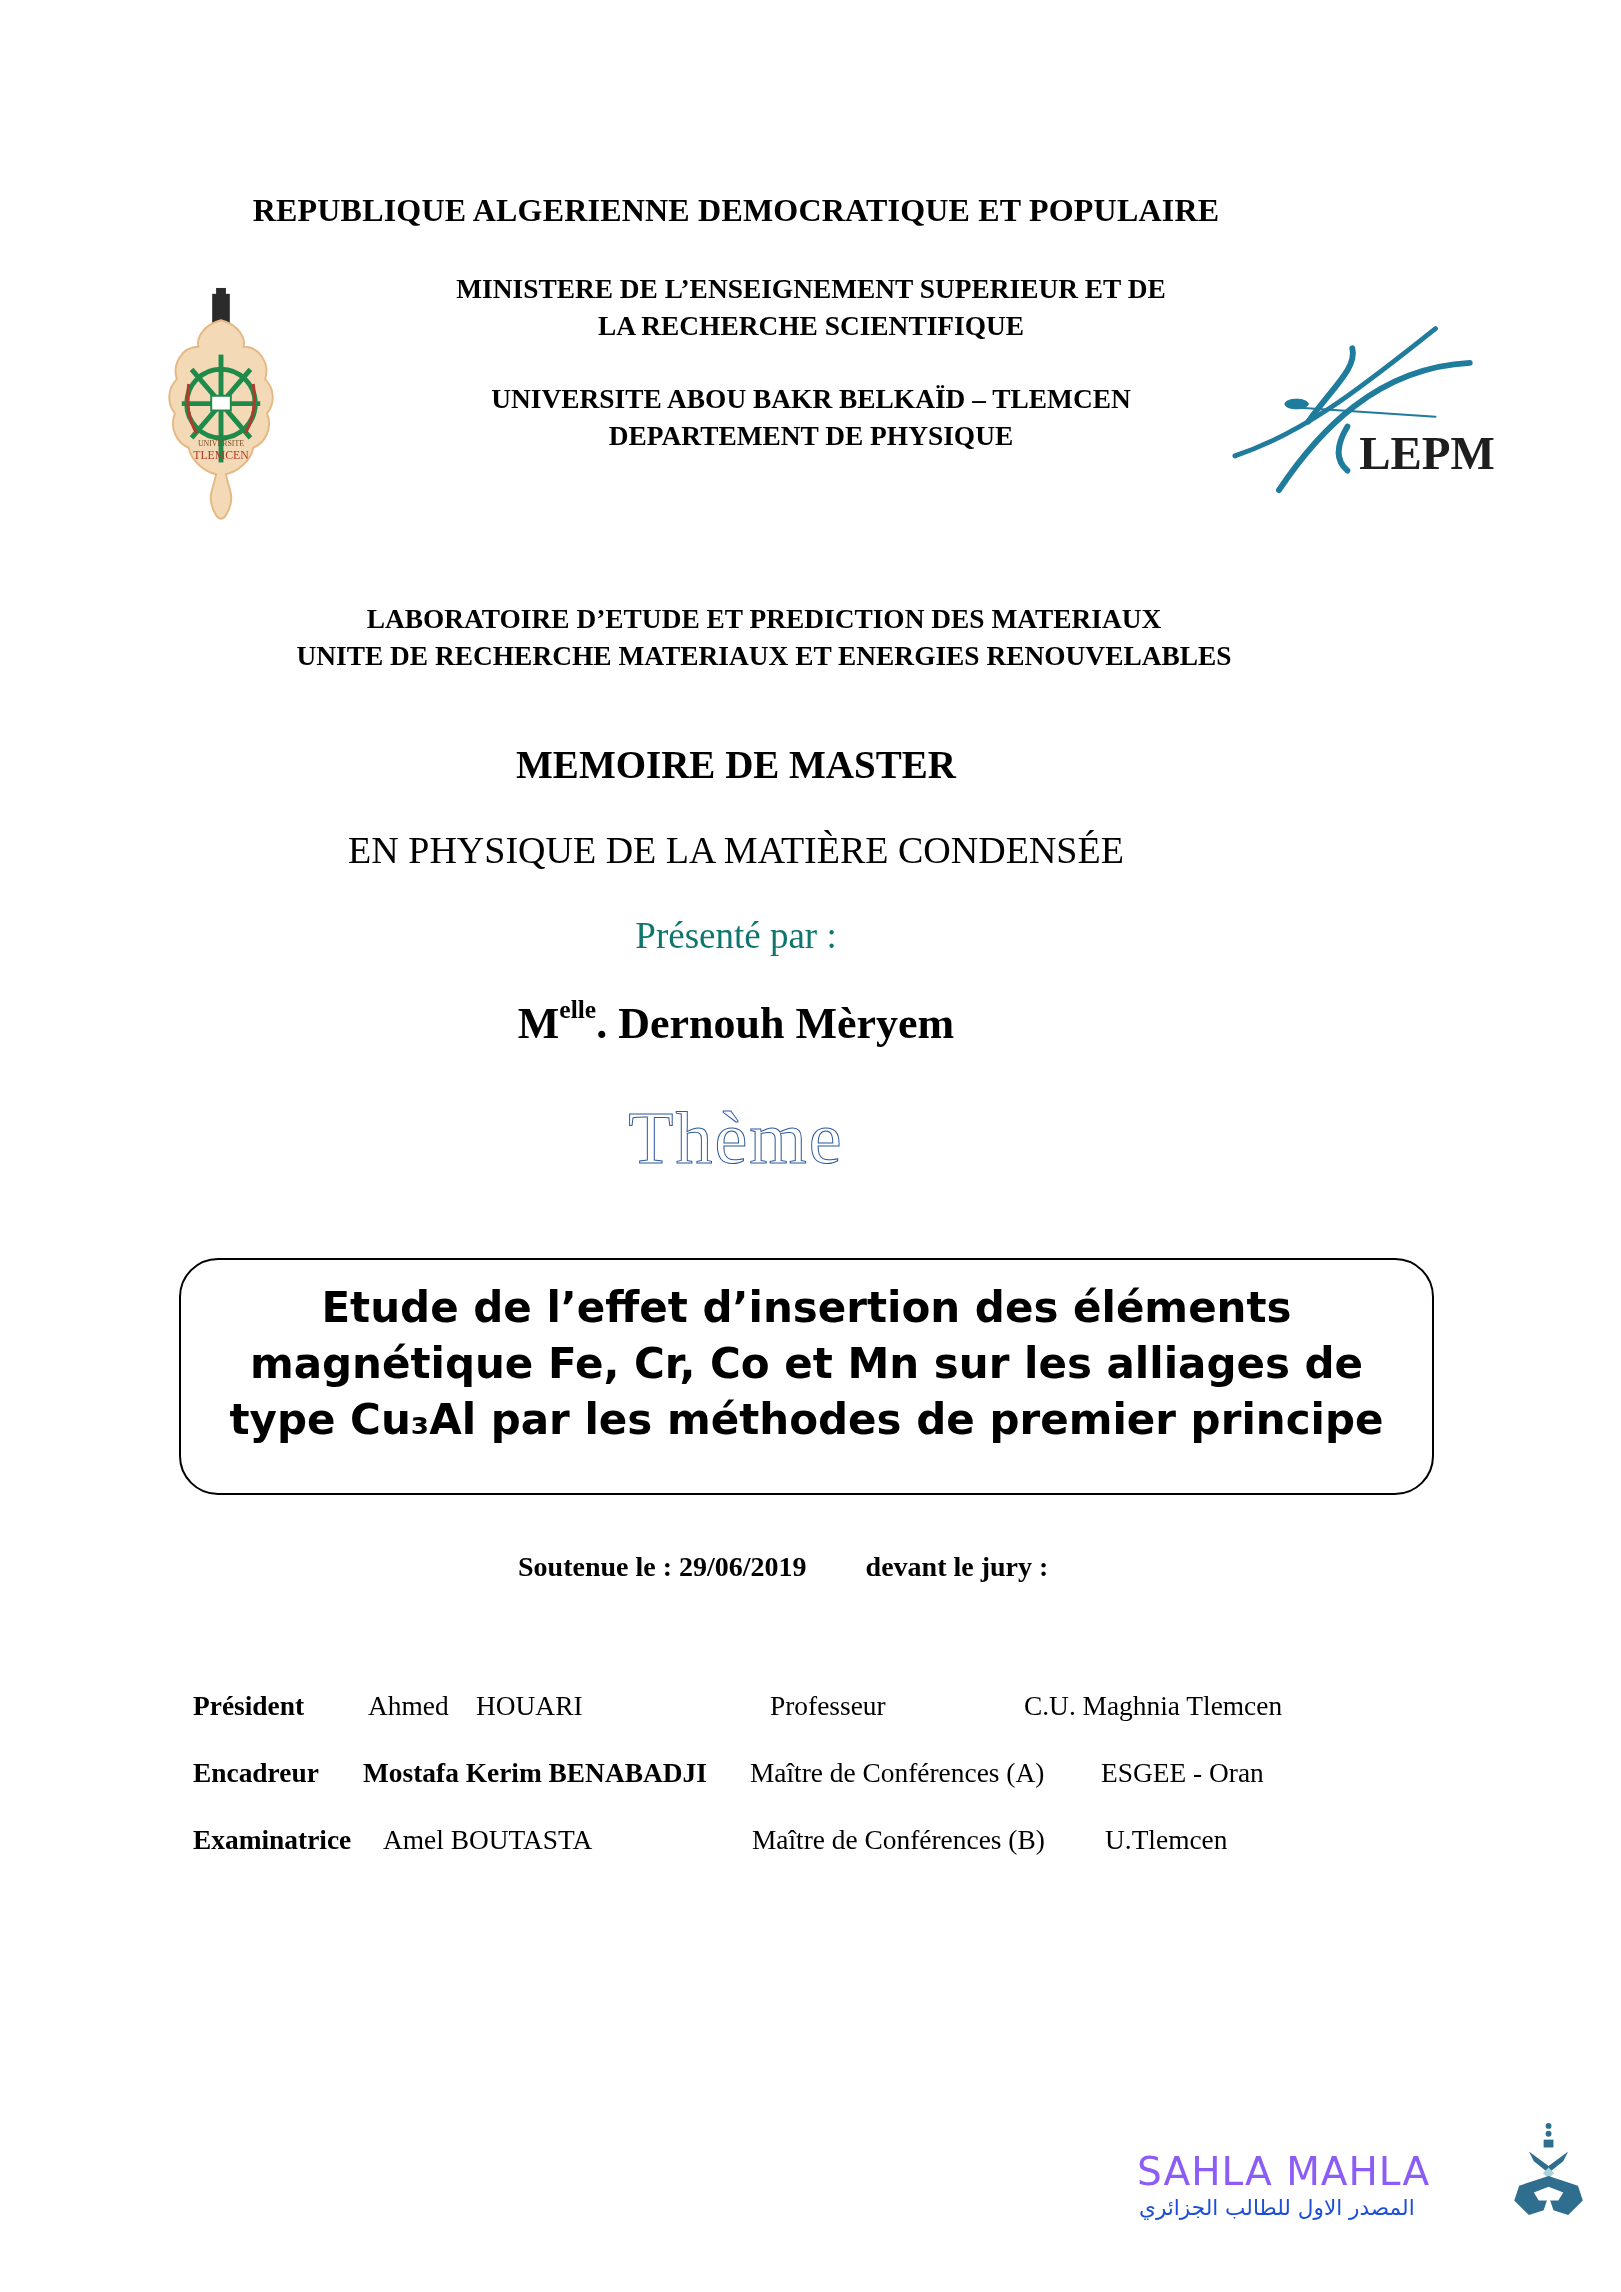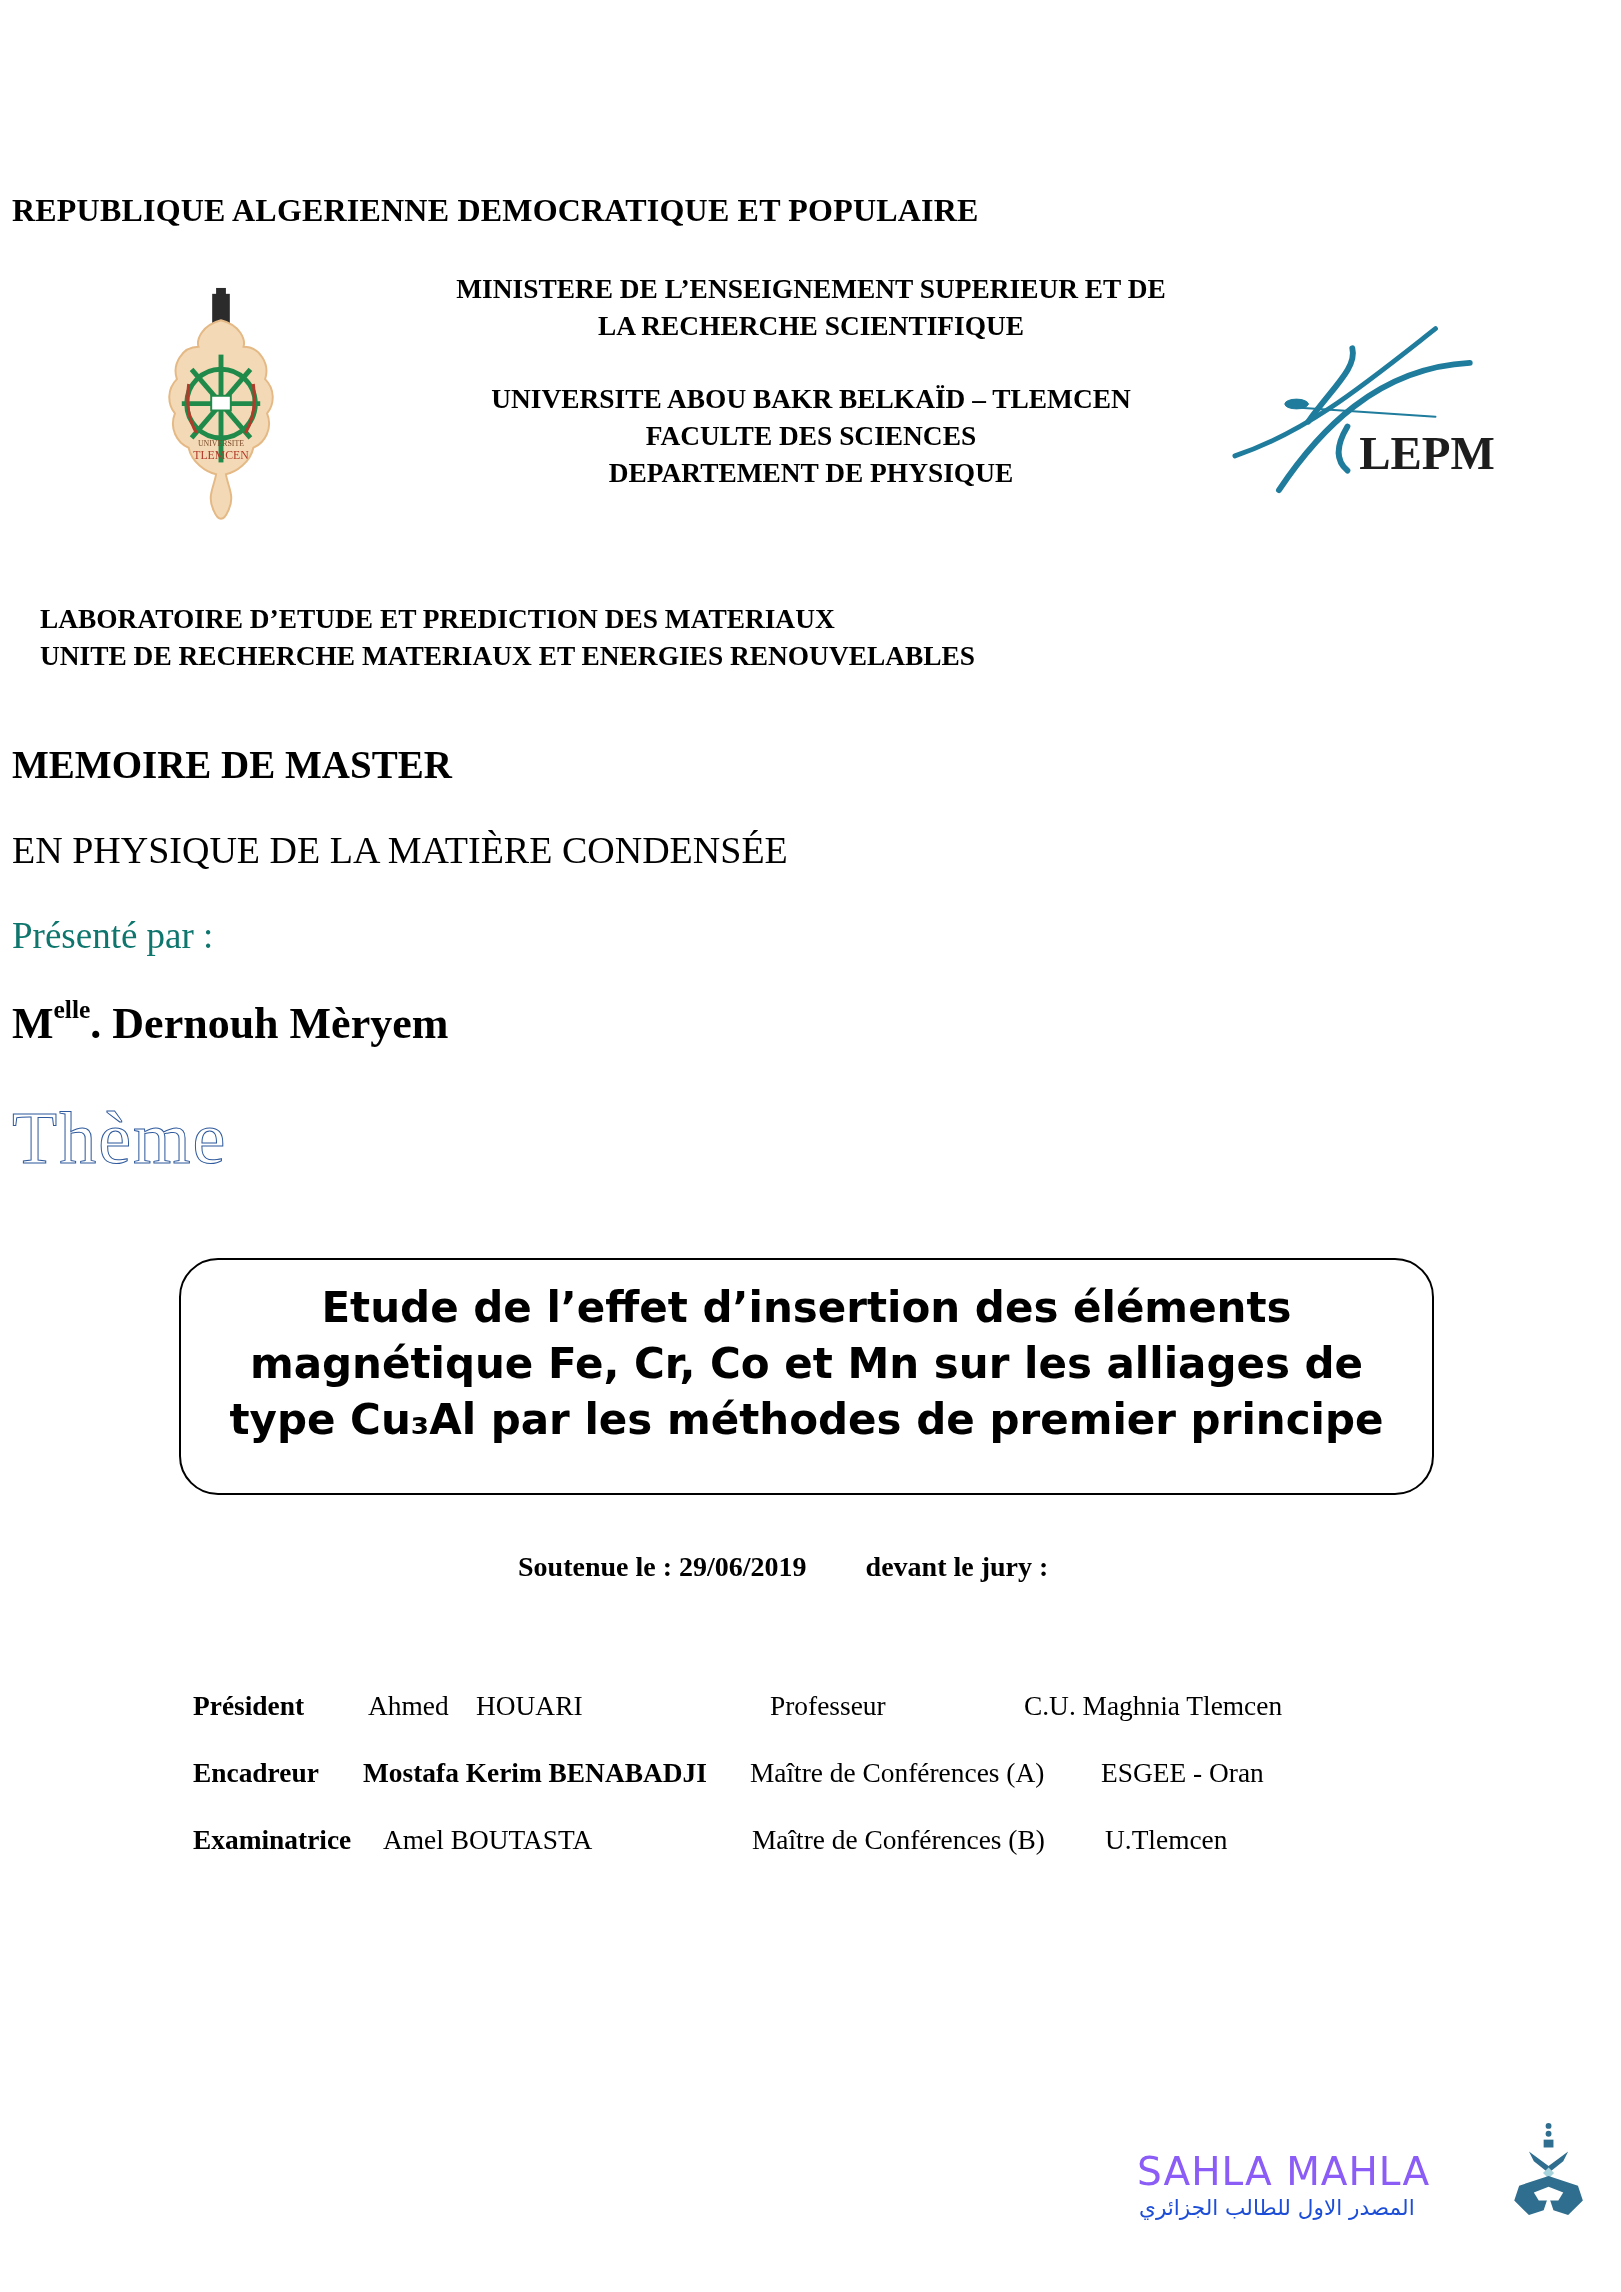--- a/index.html
+++ b/index.html
@@ -1,19 +1,19 @@
 <!DOCTYPE html>
 <html><head>
 <meta charset="utf-8">
 <style>
   html, body { margin: 0; padding: 0; background: #ffffff; }
   body { width: 1621px; height: 2293px; position: relative; overflow: hidden;
          font-family: "Liberation Serif", "DejaVu Serif", serif; color: #000; }
   .abs { position: absolute; }
-  .center { left: 12px; width: 1472px; text-align: left; }
+  .center { left: 0; width: 1472px; text-align: center; }
   .bold { font-weight: bold; }
 
   .republic { top: 192px; font-size: 32px; letter-spacing: 0.2px; }
   .ministry { top: 271px; left: 321px; width: 980px; text-align: center; font-size: 27.4px; line-height: 37px; }
   .univ { top: 381px; left: 321px; width: 980px; text-align: center; font-size: 27.4px; line-height: 37px; }
   .lab { top: 601px; font-size: 27.4px; line-height: 37px; padding-left: 28px; }
 
   .memoire { top: 742px; font-size: 39px; }
   .spec { top: 828px; font-size: 38px; }
   .presente { top: 914px; font-size: 37px; color: #0f766e; }
@@ -44,21 +44,20 @@
 
 <div class="abs center bold republic">REPUBLIQUE ALGERIENNE DEMOCRATIQUE ET POPULAIRE</div>
 
 <div class="abs bold ministry">
   <div>MINISTERE DE L’ENSEIGNEMENT SUPERIEUR ET DE</div>
   <div>LA RECHERCHE SCIENTIFIQUE</div>
 </div>
 
 <div class="abs bold univ">
   <div>UNIVERSITE ABOU BAKR BELKAÏD – TLEMCEN</div>
-  <div>FACULTE DES SCIENCES</div>
   <div>DEPARTEMENT DE PHYSIQUE</div>
 </div>
 
 <div class="abs logo-ut">
   <svg width="108" height="247" viewBox="0 0 110 252">
 
     <rect x="46" y="8" width="18" height="30" fill="#2b2b2b"></rect>
     <rect x="50" y="2" width="10" height="8" fill="#2b2b2b"></rect>
 
     <path d="M55 35 C75 40 80 55 78 62 C95 62 105 80 100 95 C110 105 110 120 102 130 C108 145 100 160 88 165 C85 180 70 190 60 192 C62 205 70 215 62 230 C58 240 52 240 48 230 C40 215 48 205 50 192 C40 190 25 180 22 165 C10 160 2 145 8 130 C0 120 0 105 10 95 C5 80 15 62 32 62 C30 55 35 40 55 35 Z" fill="#f3d9b5" stroke="#e4b985" stroke-width="2"></path>

